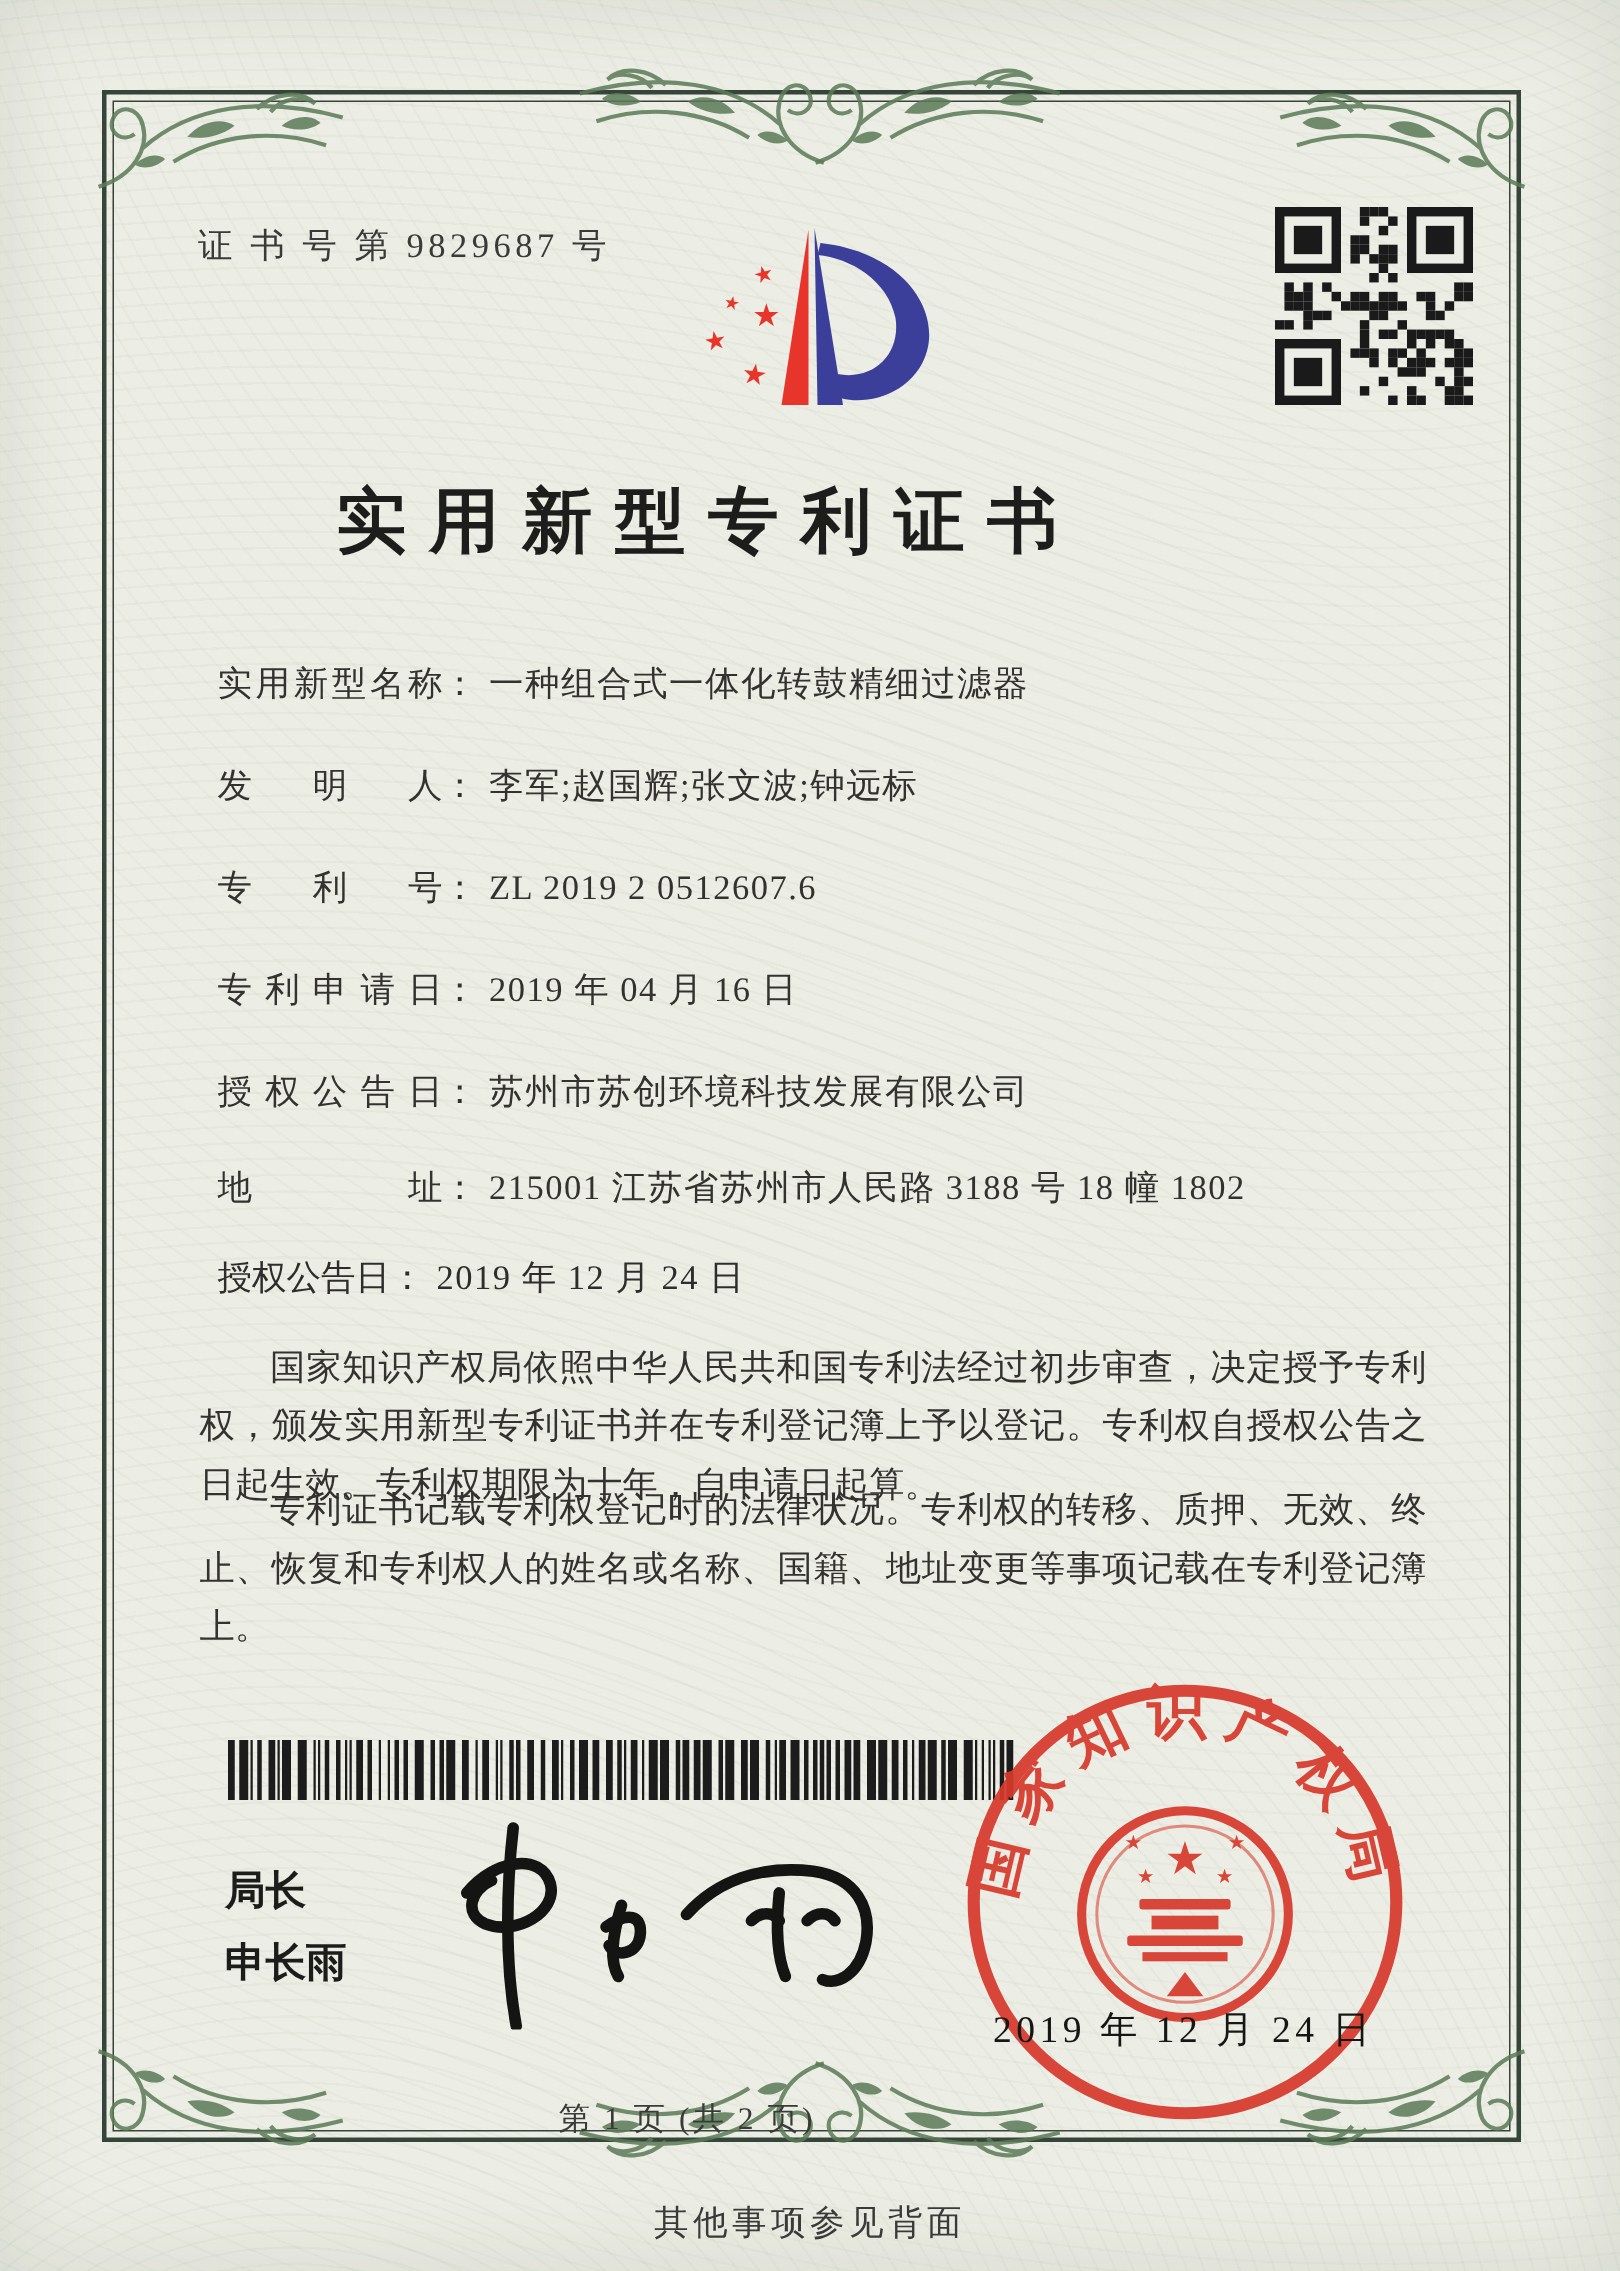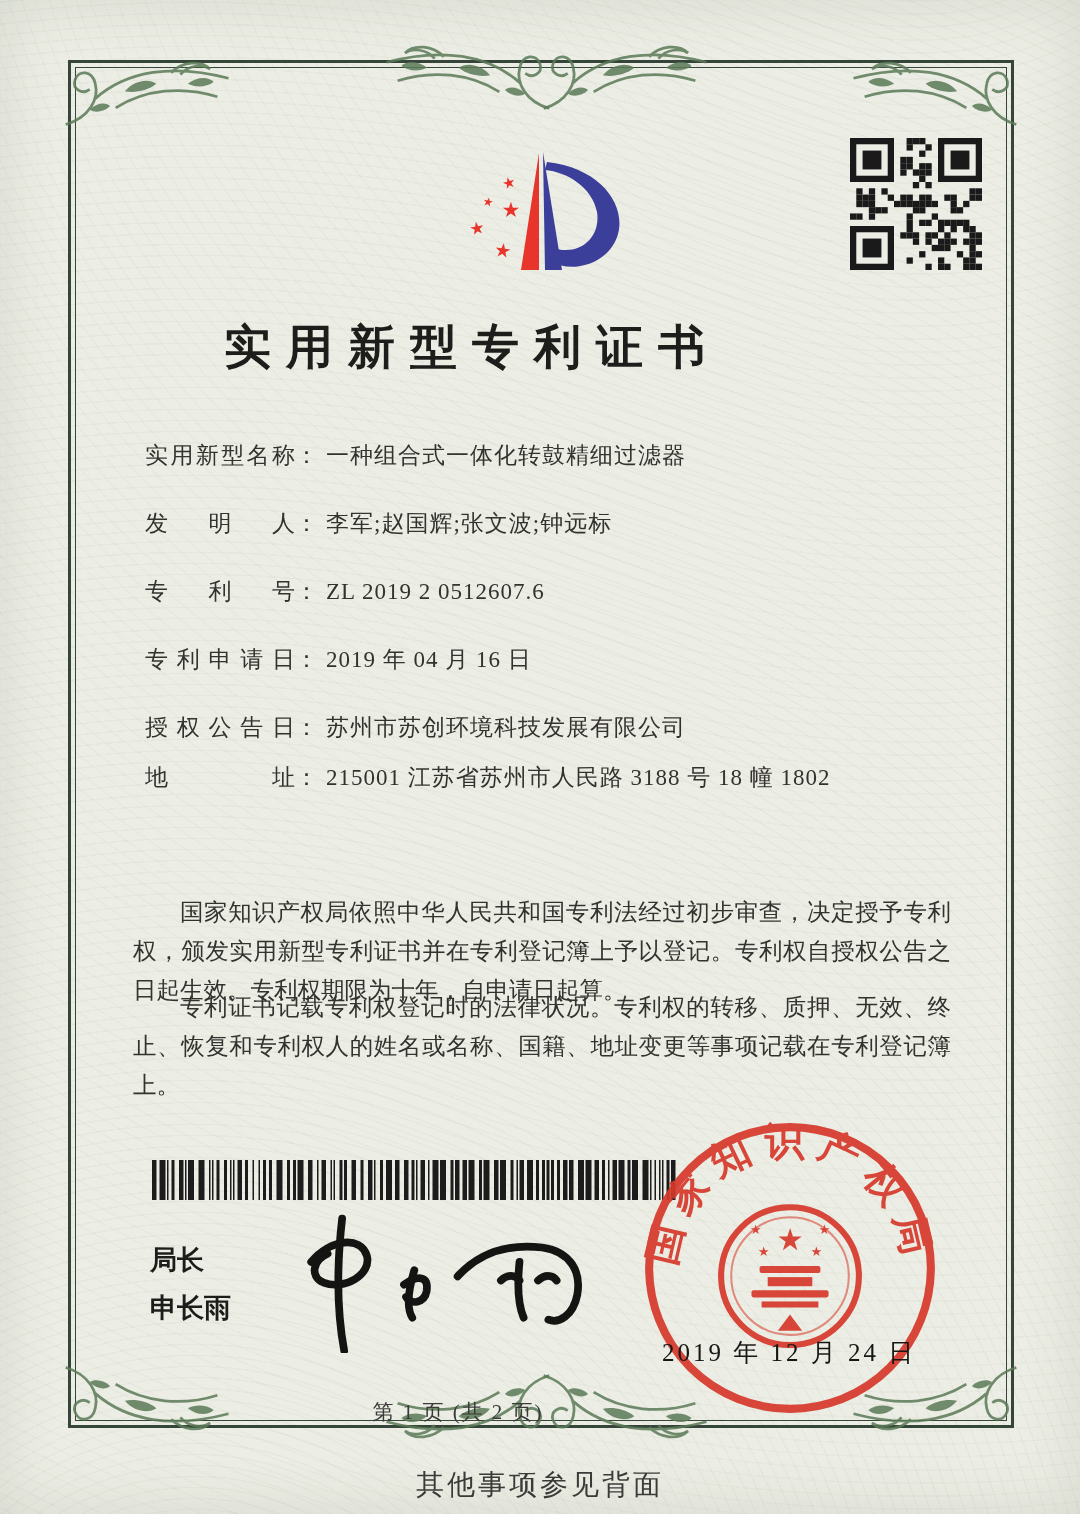--- a/index.html
+++ b/index.html
@@ -41,21 +41,21 @@
   .barcode{left:150px;top:1160px;width:532px;height:40px;}
   .director-title{left:150px;top:1242px;font-size:27px;font-weight:600;color:#1c1c1a;
     font-family:"Liberation Sans","DejaVu Sans",sans-serif;}
   .director-name{left:150px;top:1290px;font-size:27px;font-weight:600;color:#1c1c1a;
     font-family:"Liberation Sans","DejaVu Sans",sans-serif;}
   .sig{left:272px;top:1208px;width:330px;height:145px;}
   .seal{left:638px;top:1116px;width:304px;height:304px;opacity:.93;}
   .seal-date{left:662px;top:1336px;font-size:25px;letter-spacing:3px;color:#161614;white-space:nowrap;}
   .page-num{left:0;top:1398px;width:916px;text-align:center;font-size:21px;
     letter-spacing:2px;color:#3a3a38;}
-  .back-note{left:0;top:1466px;width:1080px;text-align:center;font-size:28px;
+  .back-note{left:0;top:1466px;width:1080px;text-align:center;font-size:23px;
     letter-spacing:3px;color:#3a3a38;}
   .orn{position:absolute;width:185px;height:88px;opacity:.85;}
   .flip-x{transform:scaleX(-1);}
   .flip-y{transform:scaleY(-1);}
   .flip-xy{transform:scale(-1,-1);}
   .seal-stroke{stroke:var(--seal-red);fill:none;}
   .seal-fill{fill:var(--seal-red);}
   .seal-text{fill:var(--seal-red);font-size:39px;font-weight:700;letter-spacing:11px;
     font-family:"Liberation Serif","DejaVu Serif",serif;}
   .sig-stroke{stroke:#141412;fill:none;stroke-width:7.5;stroke-linecap:round;stroke-linejoin:round;}
@@ -104,20 +104,21 @@
   <svg class="orn" style="left:540px;top:34px" viewBox="0 0 200 90">
       <use href="#flourish"></use>
     </svg>
   <svg class="orn flip-xy" style="left:368px;bottom:64px" viewBox="0 0 200 90">
       <use href="#flourish"></use>
     </svg>
   <svg class="orn flip-y" style="left:540px;bottom:64px" viewBox="0 0 200 90">
       <use href="#flourish"></use>
     </svg>
 
+  <div class="abs cert-no">证 书 号 第 9829687 号</div>
 
   <svg class="abs logo" viewBox="0 0 220 170">
     <polygon points="100,23 82,140 100,140" fill="var(--logo-red)"></polygon>
     <polygon points="104,22 106,140 123,140" fill="var(--logo-blue)"></polygon>
     <path d="M108,32 C162,38 187,75 179,104 C170,136 130,143 114,132 L111,117
              C140,128 162,108 158,82 C153,57 128,42 106,40 Z" fill="var(--logo-blue)"></path>
     <text class="logo-star" x="70" y="53" font-size="15" text-anchor="middle" dominant-baseline="central" transform="rotate(-15 70 53)">★</text>
     <text class="logo-star" x="49" y="72" font-size="12" text-anchor="middle" dominant-baseline="central" transform="rotate(12 49 72)">★</text>
     <text class="logo-star" x="72" y="80" font-size="21" text-anchor="middle" dominant-baseline="central">★</text>
     <text class="logo-star" x="38" y="98" font-size="17" text-anchor="middle" dominant-baseline="central" transform="rotate(-10 38 98)">★</text>
@@ -244,23 +245,24 @@
     </svg>
 
   <div class="abs title">实用新型专利证书</div>
 
   <div class="abs fields">
     <div class="frow" style="top:0"><span class="flabel">实用新型名称</span><span>：</span><span class="fvalue">一种组合式一体化转鼓精细过滤器</span></div>
     <div class="frow" style="top:68px"><span class="flabel">发明人</span><span>：</span><span class="fvalue">李军;赵国辉;张文波;钟远标</span></div>
     <div class="frow" style="top:136px"><span class="flabel">专利号</span><span>：</span><span class="fvalue">ZL 2019 2 0512607.6</span></div>
     <div class="frow" style="top:204px"><span class="flabel">专利申请日</span><span>：</span><span class="fvalue">2019 年 04 月 16 日</span></div>
     <div class="frow" style="top:272px"><span class="flabel">授权公告日</span><span>：</span><span class="fvalue">苏州市苏创环境科技发展有限公司</span></div>
-    <div class="frow" style="top:322px"><span class="flabel">地址</span><span>：</span><span class="fvalue">215001 江苏省苏州市人民路 3188 号 18 幢 1802</span></div>
+    <div class="frow" style="top:336px"><span class="flabel">地址</span><span>：</span><span class="fvalue">215001 江苏省苏州市人民路 3188 号 18 幢 1802</span></div>
   </div>
 
+  <div class="abs grant-left"><span>授权公告日</span><span>：</span><span class="fvalue">2019 年 12 月 24 日</span></div>
 
   <div class="abs para p1">国家知识产权局依照中华人民共和国专利法经过初步审查，决定授予专利权，颁发实用新型专利证书并在专利登记簿上予以登记。专利权自授权公告之日起生效。专利权期限为十年，自申请日起算。</div>
   <div class="abs para p2">专利证书记载专利权登记时的法律状况。专利权的转移、质押、无效、终止、恢复和专利权人的姓名或名称、国籍、地址变更等事项记载在专利登记簿上。</div>
 
   <svg class="abs barcode" id="barcode" viewBox="0 0 532 40" preserveAspectRatio="none">
       <rect x="2" y="0" width="4.5" height="40" fill="#1c1c1c"></rect>
       <rect x="9.5" y="0" width="6" height="40" fill="#1c1c1c"></rect>
       <rect x="17" y="0" width="1.5" height="40" fill="#1c1c1c"></rect>
       <rect x="21.5" y="0" width="3" height="40" fill="#1c1c1c"></rect>
       <rect x="29" y="0" width="4.5" height="40" fill="#1c1c1c"></rect>

